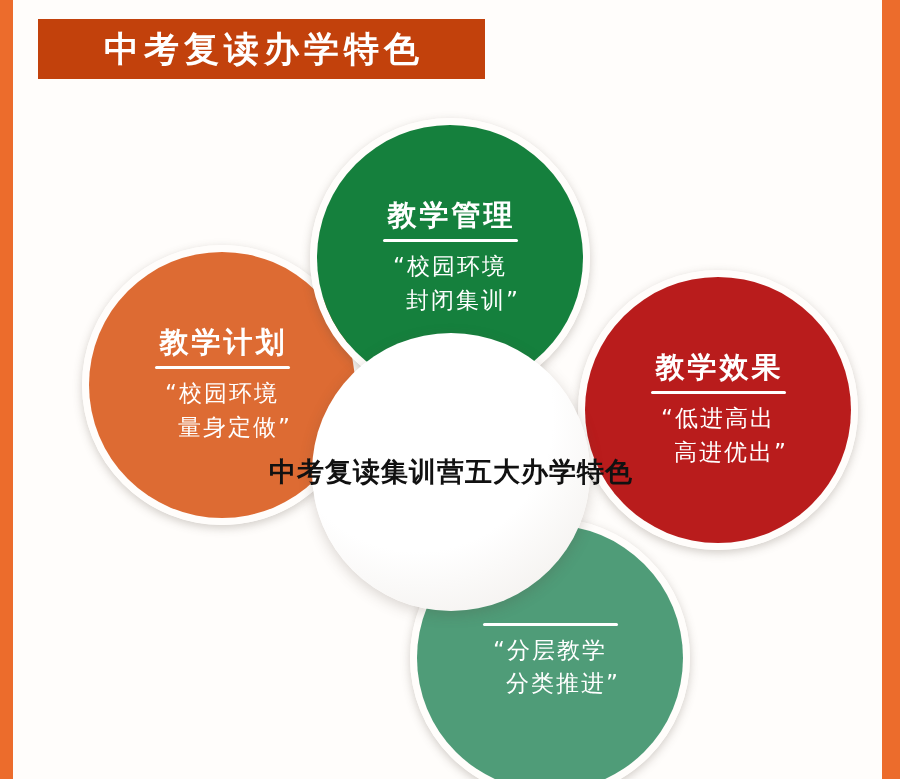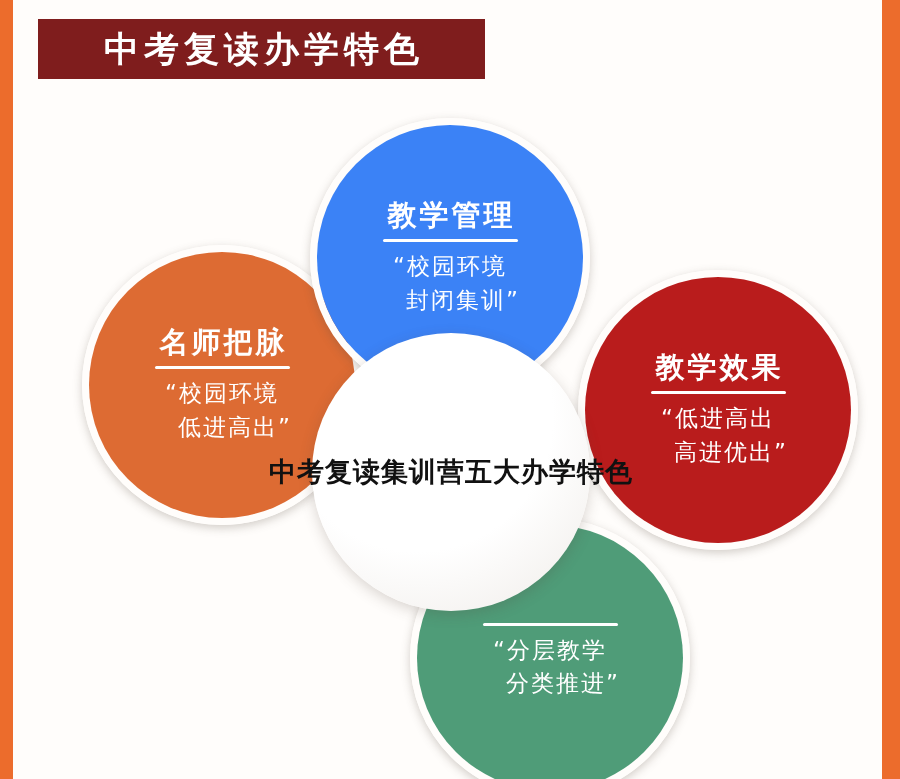--- a/index.html
+++ b/index.html
@@ -141,32 +141,32 @@
   }
 </style>
 </head>
 <body>
 
 <div id="page" style="background: rgb(255, 253, 251);">
 
   <div class="stripe stripe-left" style="background: rgb(236, 108, 44);"></div>
   <div class="stripe stripe-right" style="background: rgb(236, 108, 44);"></div>
 
-  <div id="banner" style="background: #7f1d1d;">
+  <div id="banner" style="background: #c2410c;">
     <div id="banner-text">中考复读办学特色</div>
   </div>
 
   <div id="flower">
 
     <div class="petal" id="petal-left" style="border-color: rgb(255, 253, 251);">
       <div class="petal-inner" style="background: rgb(221, 107, 51);">
-        <div class="petal-title">名师把脉</div>
+        <div class="petal-title">教学计划</div>
         <div class="petal-rule"></div>
         <div class="petal-line">“校园环境</div>
-        <div class="petal-line indent-r">低进高出”</div>
+        <div class="petal-line indent-r">量身定做”</div>
       </div>
     </div>
 
 
     <div class="petal" id="petal-right" style="border-color: rgb(255, 253, 251);">
       <div class="petal-inner" style="background: #b91c1c;">
         <div class="petal-title">教学效果</div>
         <div class="petal-rule"></div>
         <div class="petal-line">“低进高出</div>
         <div class="petal-line indent-r">高进优出”</div>
@@ -175,21 +175,21 @@
 
     <div class="petal" id="petal-bright" style="border-color: rgb(255, 253, 251);">
       <div class="petal-inner" style="background: rgb(79, 156, 120);">
         <div class="petal-rule"></div>
         <div class="petal-line">“分层教学</div>
         <div class="petal-line indent-r">分类推进”</div>
       </div>
     </div>
 
     <div class="petal" id="petal-top" style="border-color: rgb(255, 253, 251);">
-      <div class="petal-inner" style="background: #3b82f6;">
+      <div class="petal-inner" style="background: #15803d;">
         <div class="petal-title">教学管理</div>
         <div class="petal-rule"></div>
         <div class="petal-line">“校园环境</div>
         <div class="petal-line indent-r">封闭集训”</div>
       </div>
     </div>
 
     <div id="hub">
       <div class="hub-line">中考复读集训营</div>
       <div class="hub-line">五大办学特色</div>

